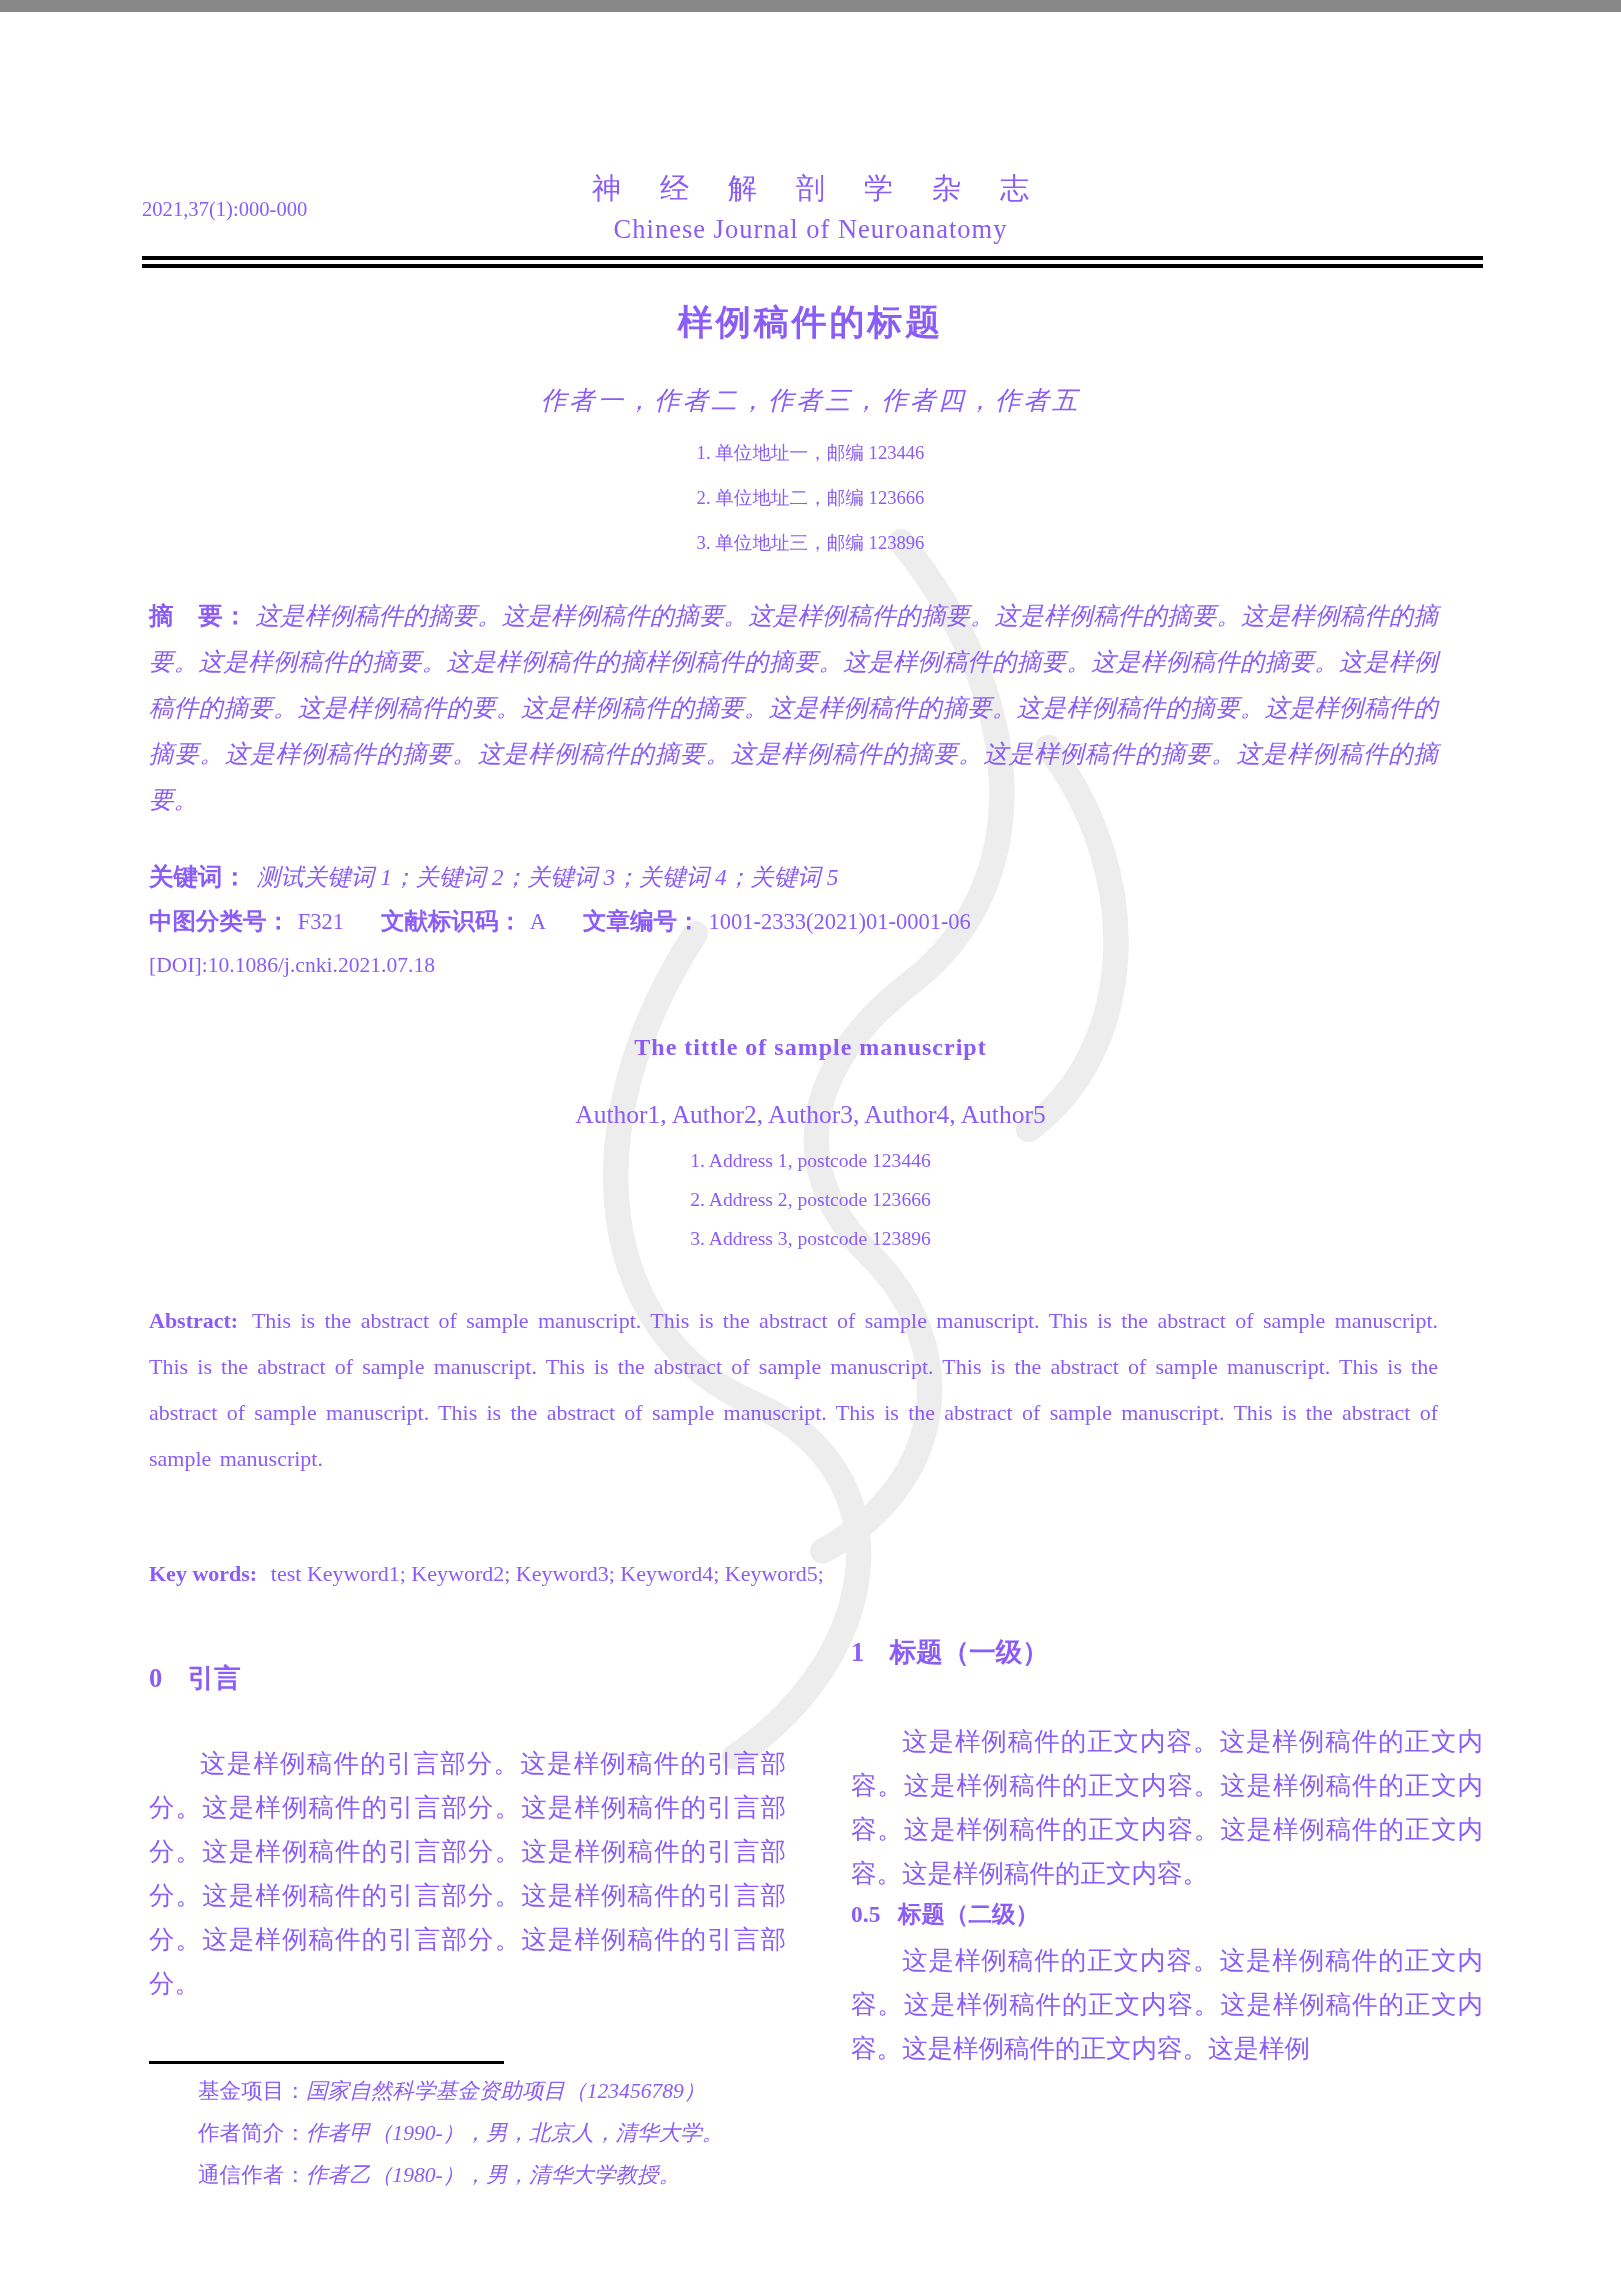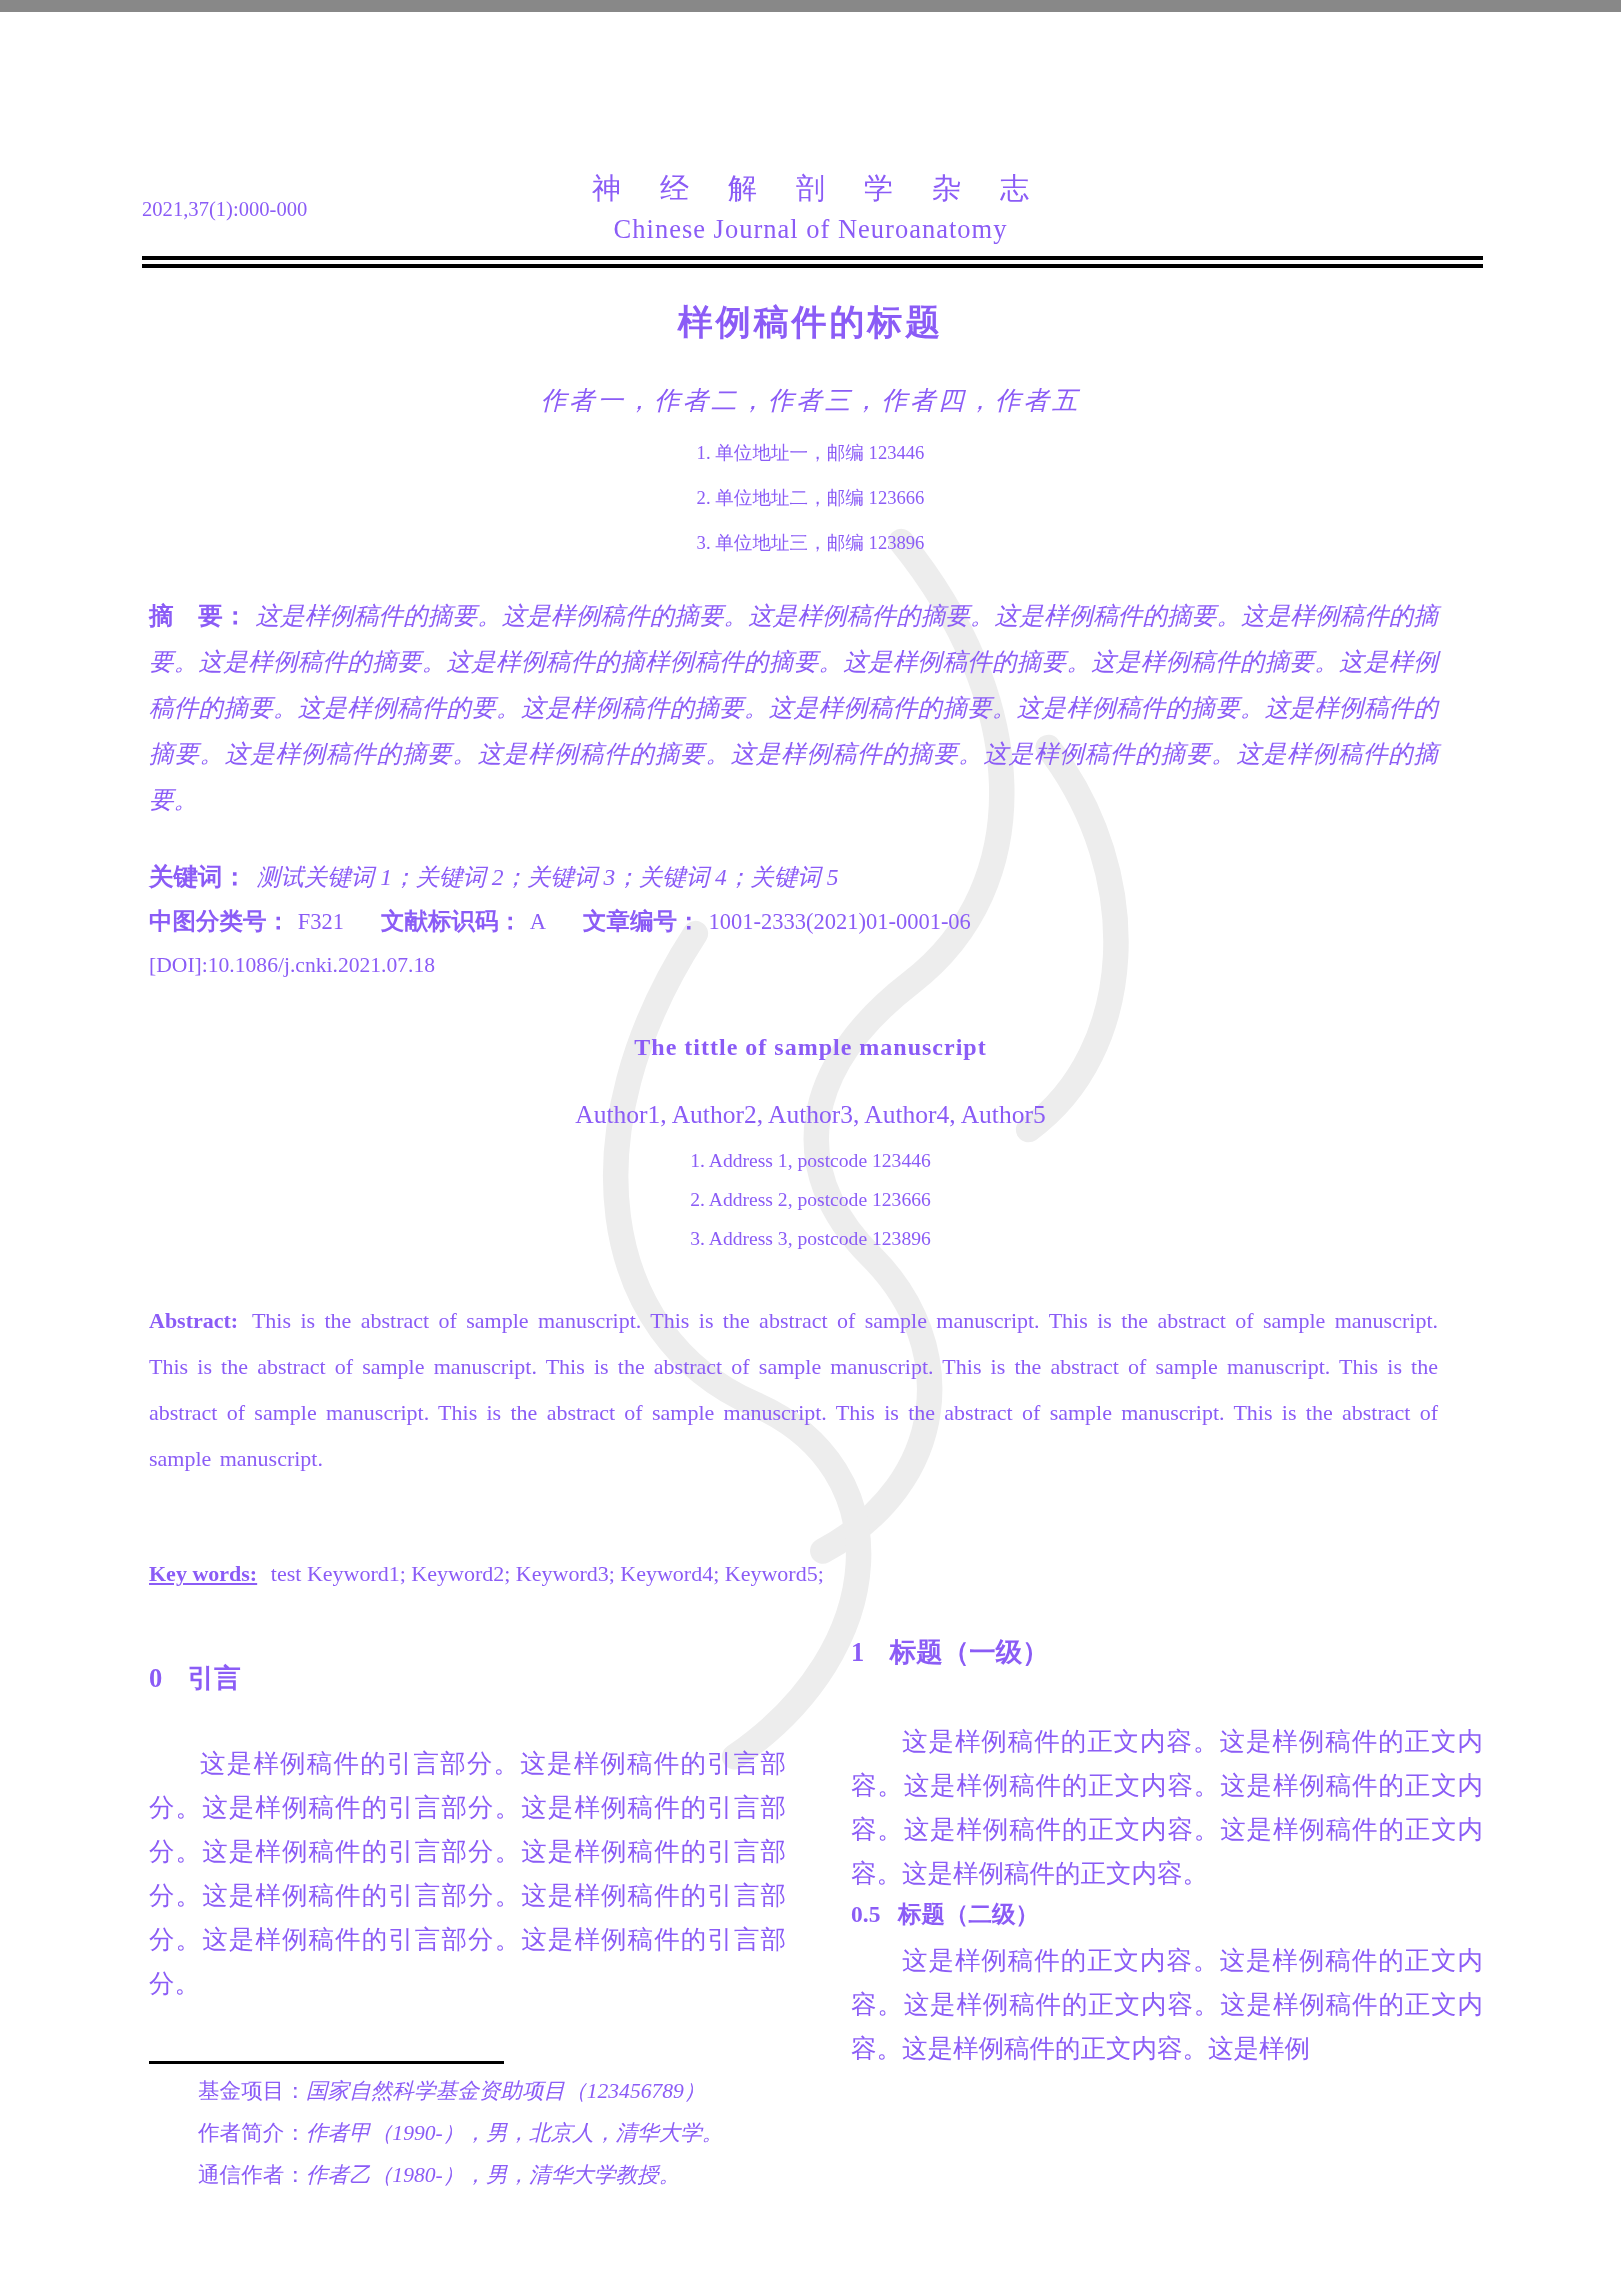--- a/index.html
+++ b/index.html
@@ -123,21 +123,21 @@
     <div class="abs center authors-en">Author1, Author2, Author3, Author4, Author5</div>
     <div class="abs center affs-en">
       <div>1. Address 1, postcode 123446</div>
       <div>2. Address 2, postcode 123666</div>
       <div>3. Address 3, postcode 123896</div>
     </div>
 
     <p class="abs abs-en"><span class="lbl hei" style="font-family:'Liberation Serif','DejaVu Serif',serif;">Abstract:</span><span>This is the abstract of sample manuscript. This is the abstract of sample manuscript. This is the abstract of sample manuscript. This is the abstract of sample manuscript. This is the abstract of sample manuscript. This is the abstract of sample manuscript. This is the abstract of sample manuscript. This is the abstract of sample manuscript. This is the abstract of sample manuscript. This is the abstract of sample manuscript.</span></p>
 
     <div class="abs kw-en">
-      <span class="lbl" style="font-weight:bold;text-decoration:underline;">Key words:</span><span>test Keyword1; Keyword2; Keyword3; Keyword4; Keyword5;</span>
+      <span class="lbl" style="font-weight:bold;">Key words:</span><span>test Keyword1; Keyword2; Keyword3; Keyword4; Keyword5;</span>
     </div>
 
     <div class="col col-left">
       <div class="sec-h">
         <span class="no">0</span><span class="tt hei">引言</span>
       </div>
       <p class="body-cn mt-intro">这是样例稿件的引言部分。这是样例稿件的引言部分。这是样例稿件的引言部分。这是样例稿件的引言部分。这是样例稿件的引言部分。这是样例稿件的引言部分。这是样例稿件的引言部分。这是样例稿件的引言部分。这是样例稿件的引言部分。这是样例稿件的引言部分。</p>
     </div>
 
     <div class="col col-right">

